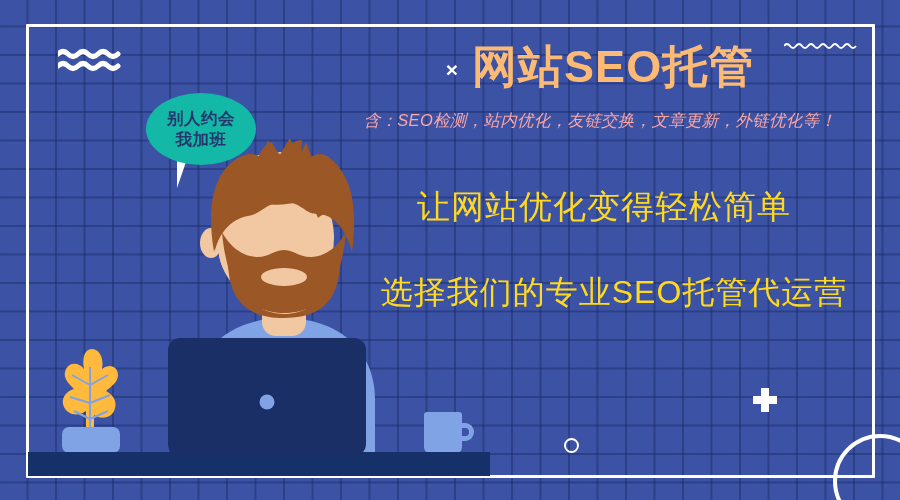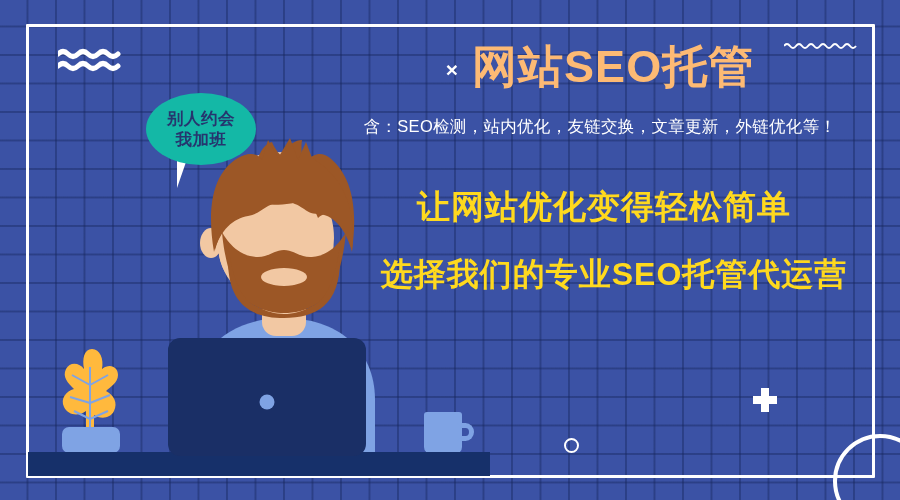--- a/index.html
+++ b/index.html
@@ -80,43 +80,44 @@
   }
   #main-title {
     color: #fdba74;
     font-size: 45px;
     font-weight: bold;
     letter-spacing: 1px;
     line-height: 1.1;
     white-space: nowrap;
   }
   #sub-title {
-    margin-top: 24px;
-    color: #ffffff;
+    margin-top: 18px;
+    color: #fca5a5;
     font-size: 16.5px;
     letter-spacing: 0.3px;
     white-space: nowrap;
+    font-style: italic;
   }
 
   
   #slogans {
     position: absolute;
     left: 340px; top: 190px;
     width: 528px;
     text-align: center;
     color: #ffd91e;
   }
   .slogan {
     font-size: 33px;
-    font-weight: bold;
+    font-weight: normal;
     letter-spacing: 1px;
     line-height: 1.0;
     white-space: nowrap;
   }
-  .slogan + .slogan { margin-top: 35px; padding-left: 20px; }
+  .slogan + .slogan { margin-top: 53px; padding-left: 20px; }
   .slogan.s2 { font-size: 32px; }
 
   
   #bubble {
     position: absolute;
     left: 146px; top: 93px;
     width: 110px; height: 72px;
     background: #14b8a6;
     border-radius: 50% / 50%;
     z-index: 6;

